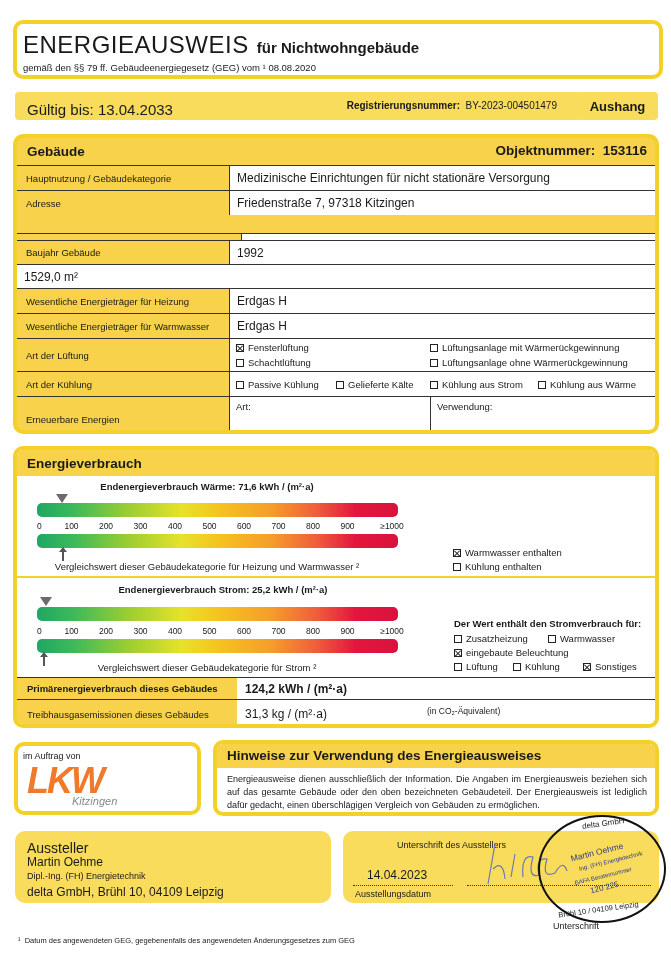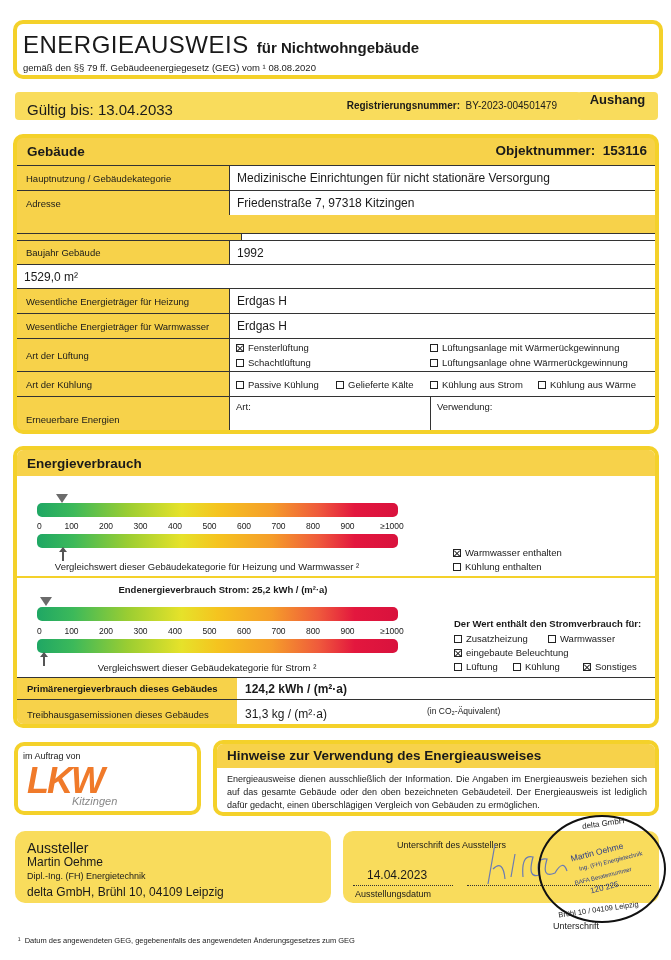--- a/index.html
+++ b/index.html
@@ -40,21 +40,21 @@
 <div class="abs yfill" style="left:15px;top:92px;width:566px;height:28px;border-radius:4px;">
   <span class="abs lbl" style="left:12px;top:9px;">
     <span>Gültig bis:</span>
     <span>13.04.2033</span>
   </span>
   <span class="abs" style="right:24px;top:8px;font-size:10px;">
     <b>Registrierungsnummer:</b>
     &nbsp;<span>BY-2023-004501479</span>
   </span>
 </div>
-<div class="abs yfill" style="left:577px;top:92px;width:81px;height:28px;border-radius:4px;display:flex;justify-content:center;font-weight:bold;font-size:13px;">
+<div class="abs yfill" style="left:577px;top:92px;width:81px;height:28px;border-radius:4px;display:flex;align-items:center;justify-content:center;font-weight:bold;font-size:13px;">
   <span>Aushang</span>
 </div>
 
 <div class="abs" style="left:13px;top:134px;width:646px;height:300px;border:4px solid #f4d12a;border-radius:10px;background:#f7d24a;overflow:hidden;">
   <div class="abs" style="left:10px;top:6px;font-weight:bold;font-size:13.5px;">Gebäude</div>
   <div class="abs" style="right:8px;top:5px;font-weight:bold;font-size:13.5px;">
     <span>Objektnummer:</span>
     &nbsp;<span>153116</span>
   </div>
 
@@ -110,20 +110,21 @@
       <div class="abs" style="left:200px;top:0;bottom:0;border-left:1.5px solid #333;"></div>
       <div class="abs cbtxt" style="left:207px;top:4px;">Verwendung:</div>
     </div>
   </div>
 </div>
 
 <div class="abs" style="left:13px;top:446px;width:646px;height:282px;border:4px solid #f4d12a;border-radius:10px;background:#fff;overflow:hidden;">
   <div class="abs" style="left:0;top:0;right:0;height:26px;background:#f7d24a;"></div>
   <div class="abs" style="left:10px;top:6px;font-weight:bold;font-size:13.5px;">Energieverbrauch</div>
 
+  <div class="abs" style="left:0;width:380px;top:31px;text-align:center;font-weight:bold;font-size:9.5px;">Endenergieverbrauch Wärme: 71,6 kWh / (m²·a)</div>
   <div class="marker-down" id="heat-marker" style="top: 44px; left: 38.702px;"></div>
   <div class="bar" style="left:20px;width:361px;top:53px;"></div>
   <div class="ticks" id="heat-ticks" style="left:20px;width:345px;top:71px;">
       <span style="left: 0px; transform: none;">0</span>
       <span style="left: 34.5px;">100</span>
       <span style="left: 69px;">200</span>
       <span style="left: 103.5px;">300</span>
       <span style="left: 138px;">400</span>
       <span style="left: 172.5px;">500</span>
       <span style="left: 207px;">600</span>

